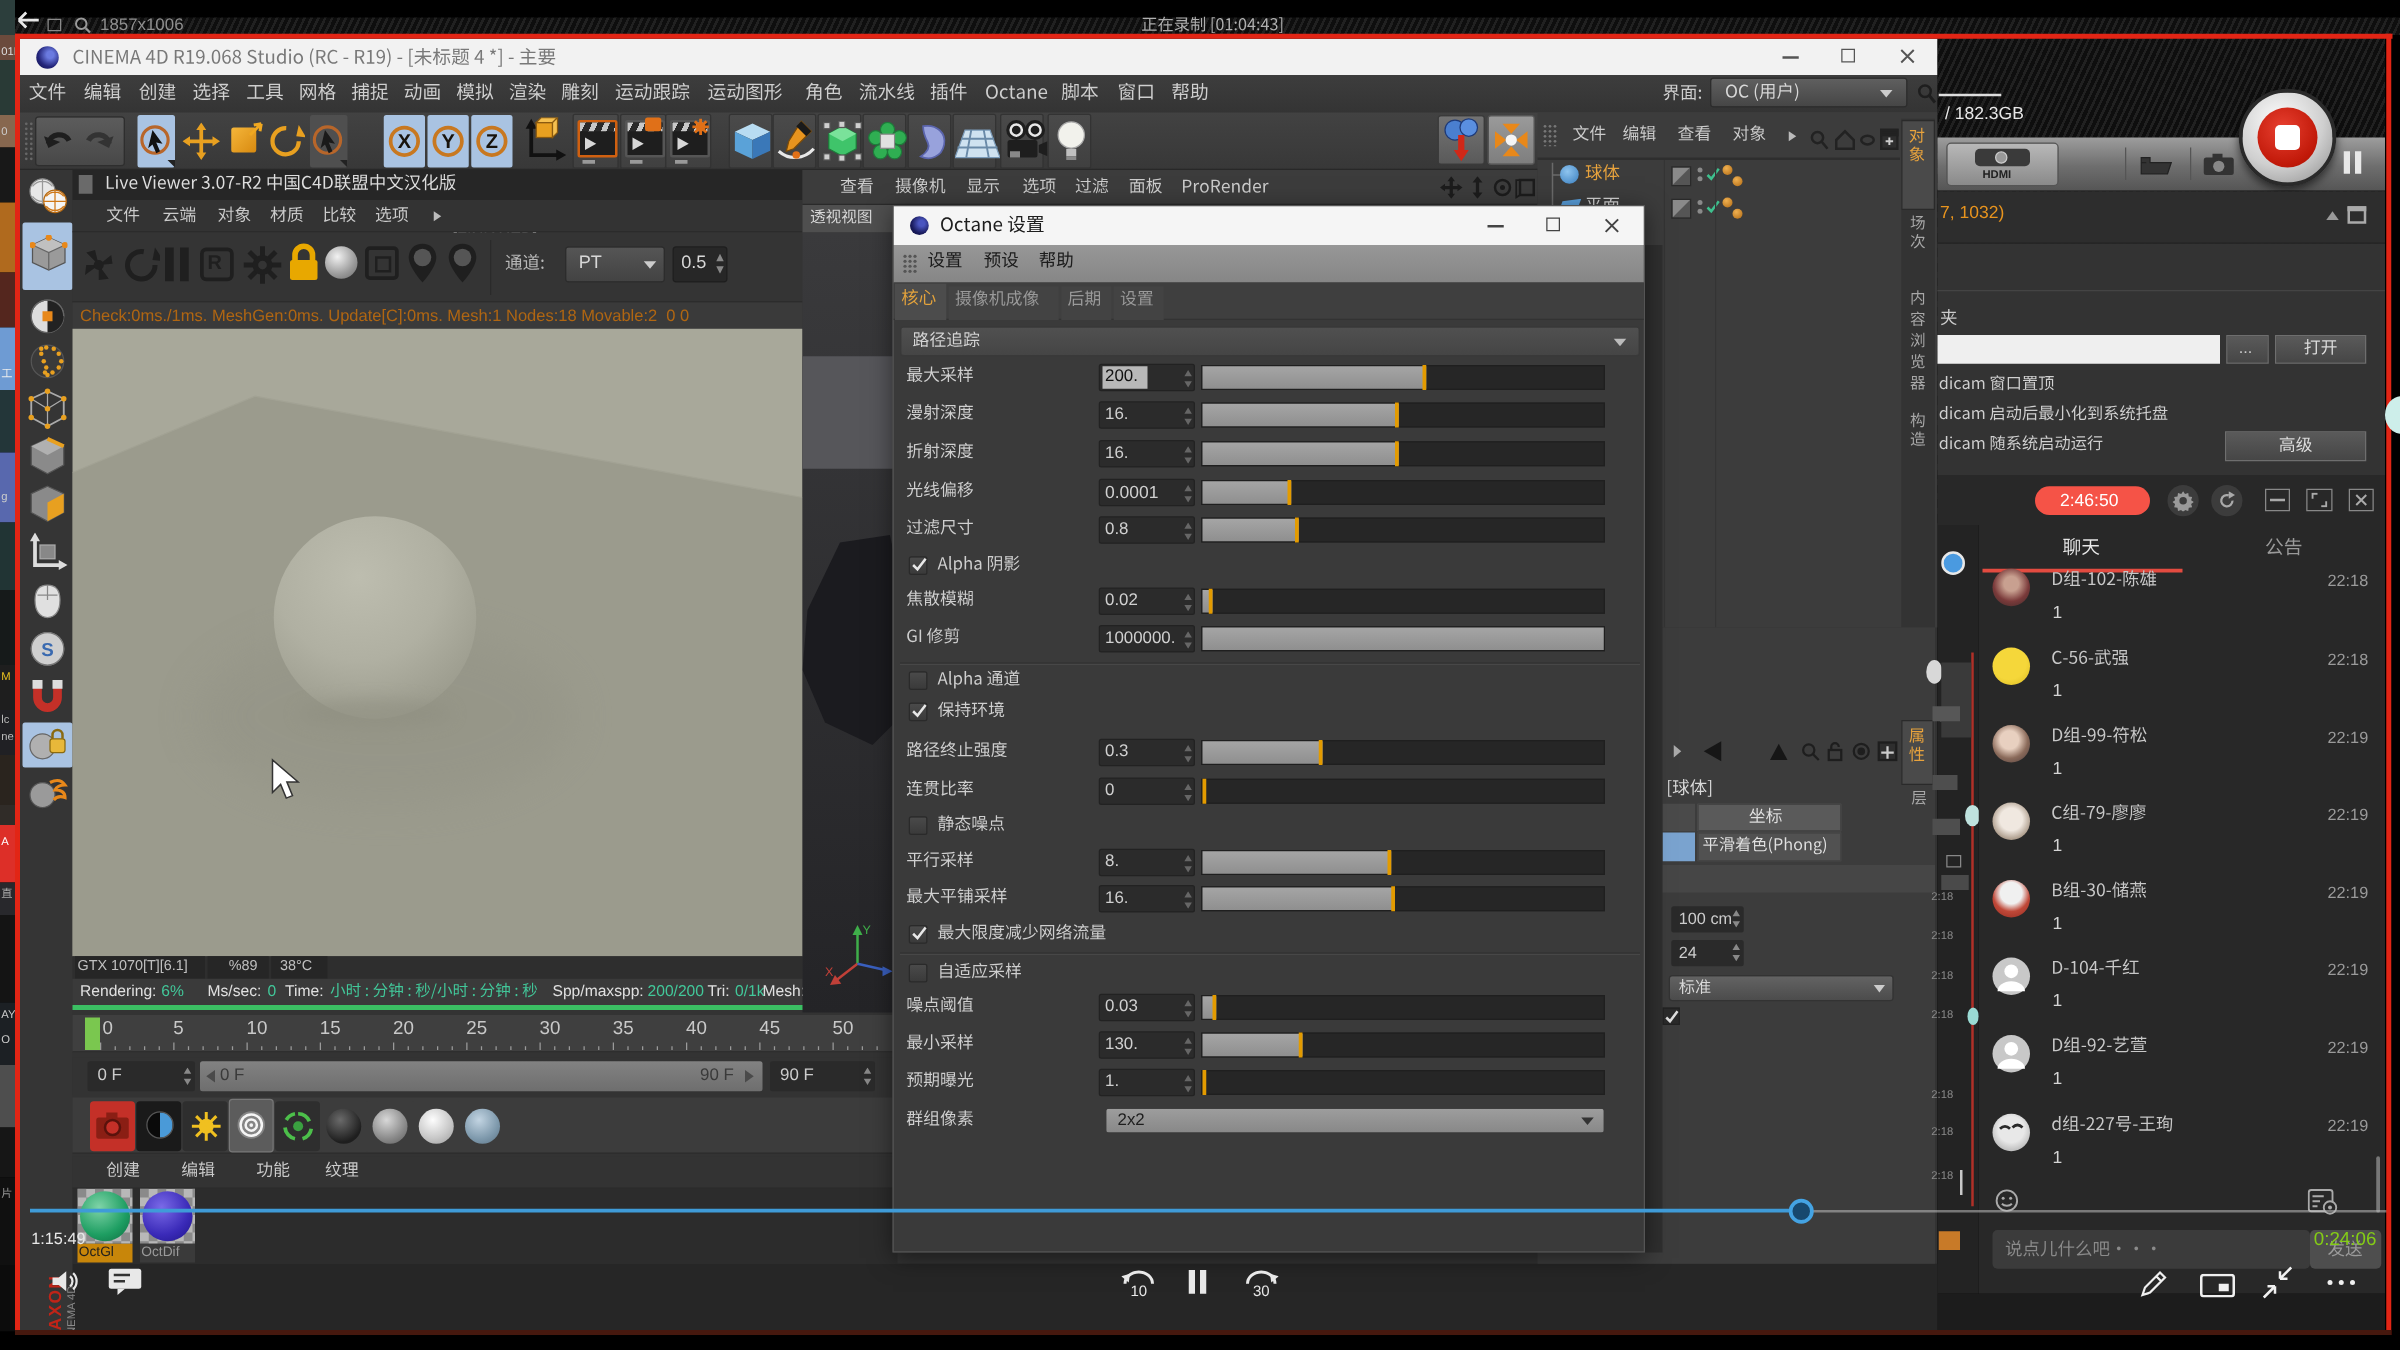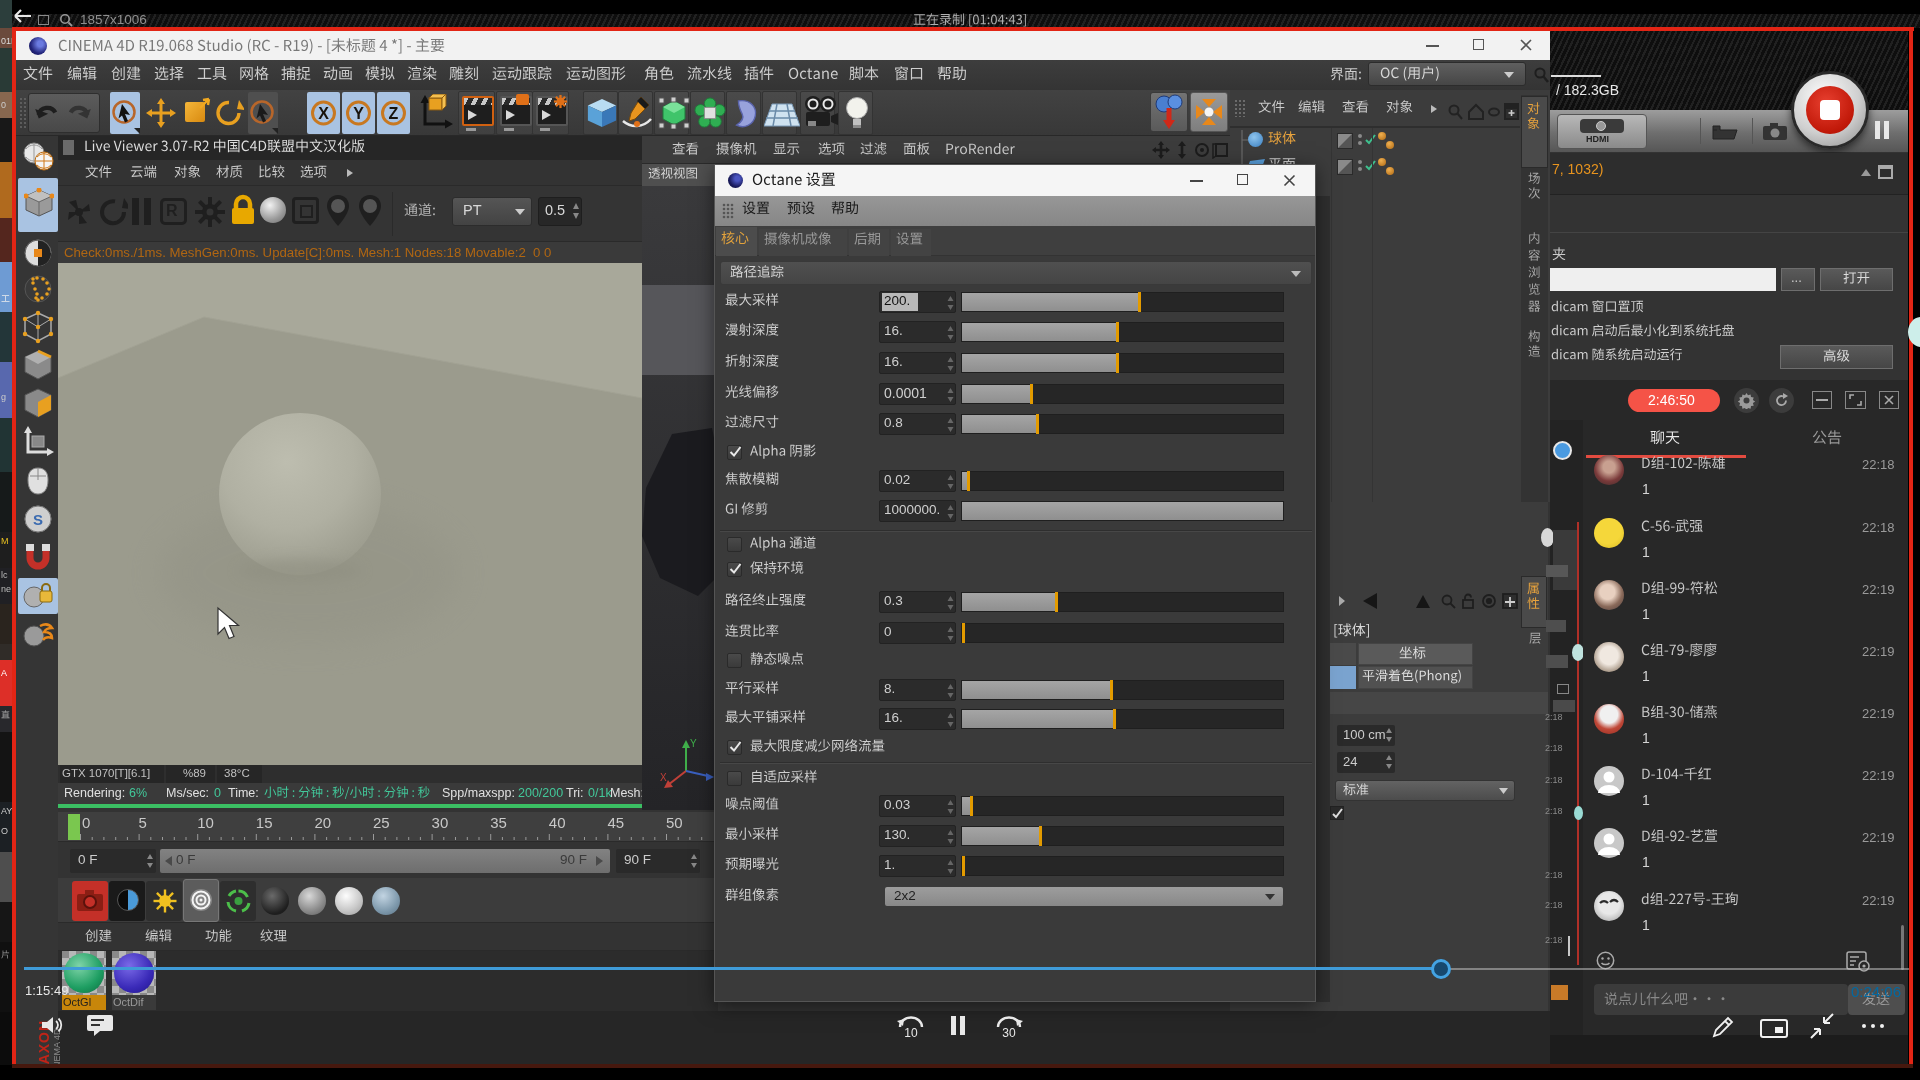--- a/index.html
+++ b/index.html
@@ -2006,21 +2006,21 @@
       <g transform="translate(0,12.04) scale(0.01400,-0.01400)" fill="#9a9a9a">
         <use href="#q264" x="0"></use>
         <use href="#q265" x="1000"></use>
       </g>
     </svg>
     <div style="position:absolute;left:1550px;top:1035px;width:358px;height:30px;background:#1c1c1c;"></div>
     <div style="position:absolute;left:24px;top:967px;width:1410px;height:3px;background:#3f9bd8;"></div>
     <div style="position:absolute;left:1448px;top:968px;width:462px;height:2px;background:rgba(190,190,190,.55);"></div>
     <div style="position:absolute;left:1431px;top:959px;width:20px;height:20px;border-radius:50%;background:#17486e;border:3.5px solid #44a3e3"></div>
     <div style="position:absolute;left:25px;top:983px;font-size:13px;color:#e8e8e8;font-family:'Liberation Sans',sans-serif;white-space:pre;line-height:1.2;font-weight:normal;">1:15:49</div>
-    <div style="position:absolute;left:1851px;top:983px;font-size:15px;color:#0369a1;font-family:'Liberation Sans',sans-serif;white-space:pre;line-height:1.2;font-weight:normal;">0:24:06</div>
+    <div style="position:absolute;left:1851px;top:983px;font-size:15px;color:#84cc16;font-family:'Liberation Sans',sans-serif;white-space:pre;line-height:1.2;font-weight:normal;">0:24:06</div>
     <svg style="position:absolute;left:40px;top:1014px" width="24" height="22" viewBox="0 0 24 22">
       <path d="M2 8 L7 8 L13 3 L13 19 L7 14 L2 14 Z" fill="#e8e8e8"></path>
       <path d="M16 7 a5 5 0 0 1 0 8 M18.5 4.5 a9 9 0 0 1 0 13" stroke="#e8e8e8" stroke-width="1.8" fill="none"></path>
     </svg>
     <svg style="position:absolute;left:86px;top:1013px" width="28" height="24" viewBox="0 0 28 24">
       <rect x="1" y="2" width="26" height="16" rx="2" fill="#e8e8e8"></rect>
       <path d="M8 18 l0 5 l6 -5 Z" fill="#e8e8e8"></path>
       <path d="M5 7 L18 7 M5 12 L14 12" stroke="#333" stroke-width="2"></path>
     </svg>
     <svg style="position:absolute;left:897px;top:1013px" width="28" height="26" viewBox="0 0 28 26">

